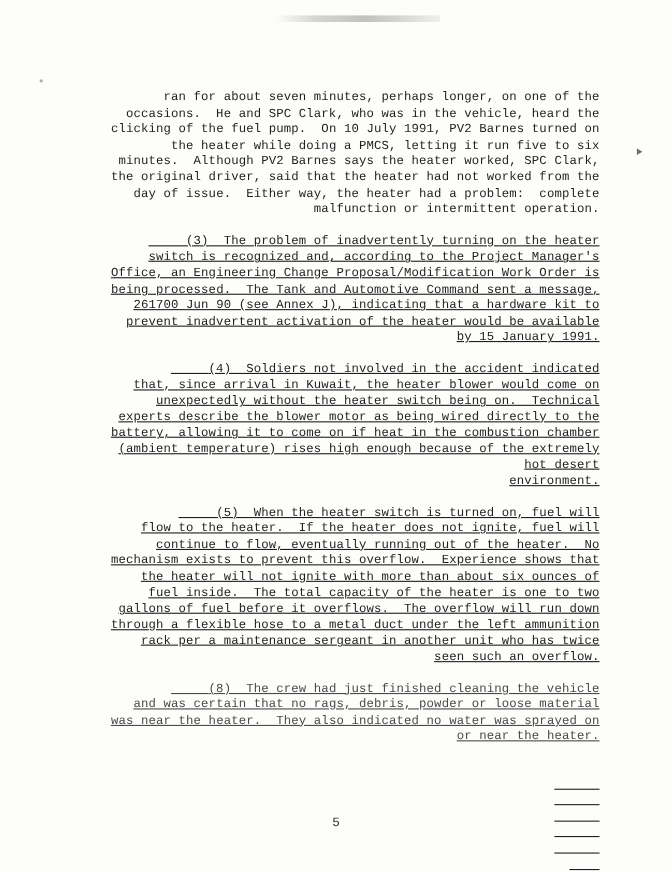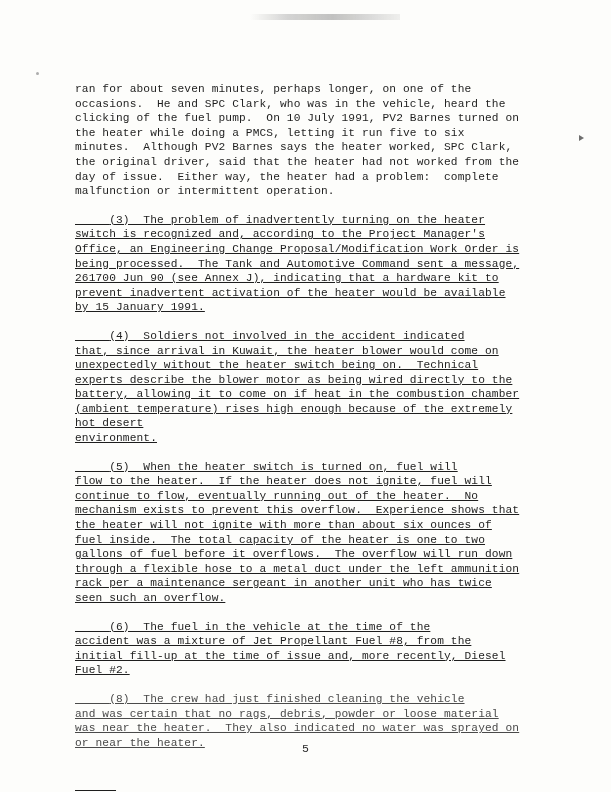--- a/index.html
+++ b/index.html
@@ -60,21 +60,21 @@
     position: absolute;
     left: 75px;
     top: 82px;
     width: 470px;
   }
   p.para {
     margin: 0 0 14px 0;
     font-size: 11.2px;
     line-height: 14.6px;
     letter-spacing: 0.12px;
-    text-align: left;
+    text-align: right;
     white-space: pre-wrap;
     color: #1e1e1e;
   }
   p.indent {
     text-indent: 0;
     text-decoration: underline;
   }
   
   p.fade1 { color: #4a4a4a; }
   .page-number {
@@ -129,24 +129,20 @@
 flow to the heater.  If the heater does not ignite, fuel will
 continue to flow, eventually running out of the heater.  No
 mechanism exists to prevent this overflow.  Experience shows that
 the heater will not ignite with more than about six ounces of
 fuel inside.  The total capacity of the heater is one to two
 gallons of fuel before it overflows.  The overflow will run down
 through a flexible hose to a metal duct under the left ammunition
 rack per a maintenance sergeant in another unit who has twice
 seen such an overflow.</p>
 
-    <p class="para indent">     (6)  The fuel in the vehicle at the time of the
-accident was a mixture of Jet Propellant Fuel #8, from the
-initial fill-up at the time of issue and, more recently, Diesel
-Fuel #2.</p>
 
     <p class="para indent fade1">     (8)  The crew had just finished cleaning the vehicle
 and was certain that no rags, debris, powder or loose material
 was near the heater.  They also indicated no water was sprayed on
 or near the heater.</p>
 
     <p class="para indent fade-lines">
       
       
       

